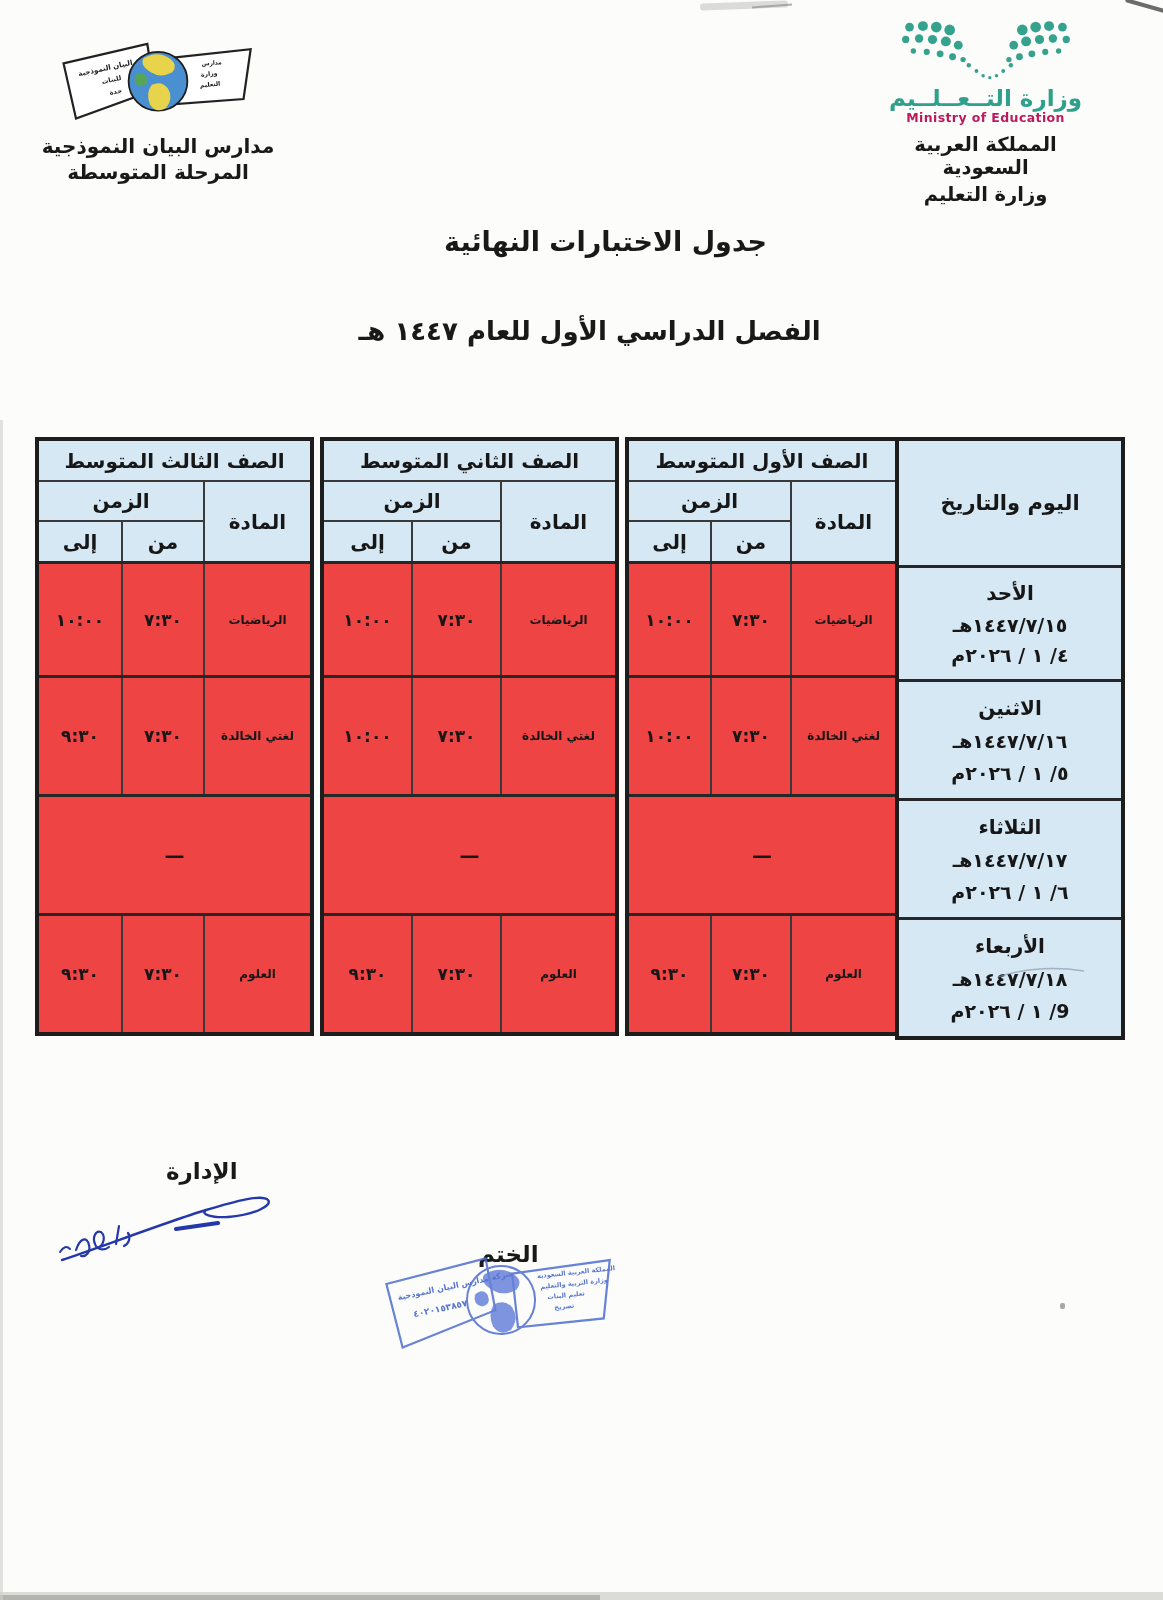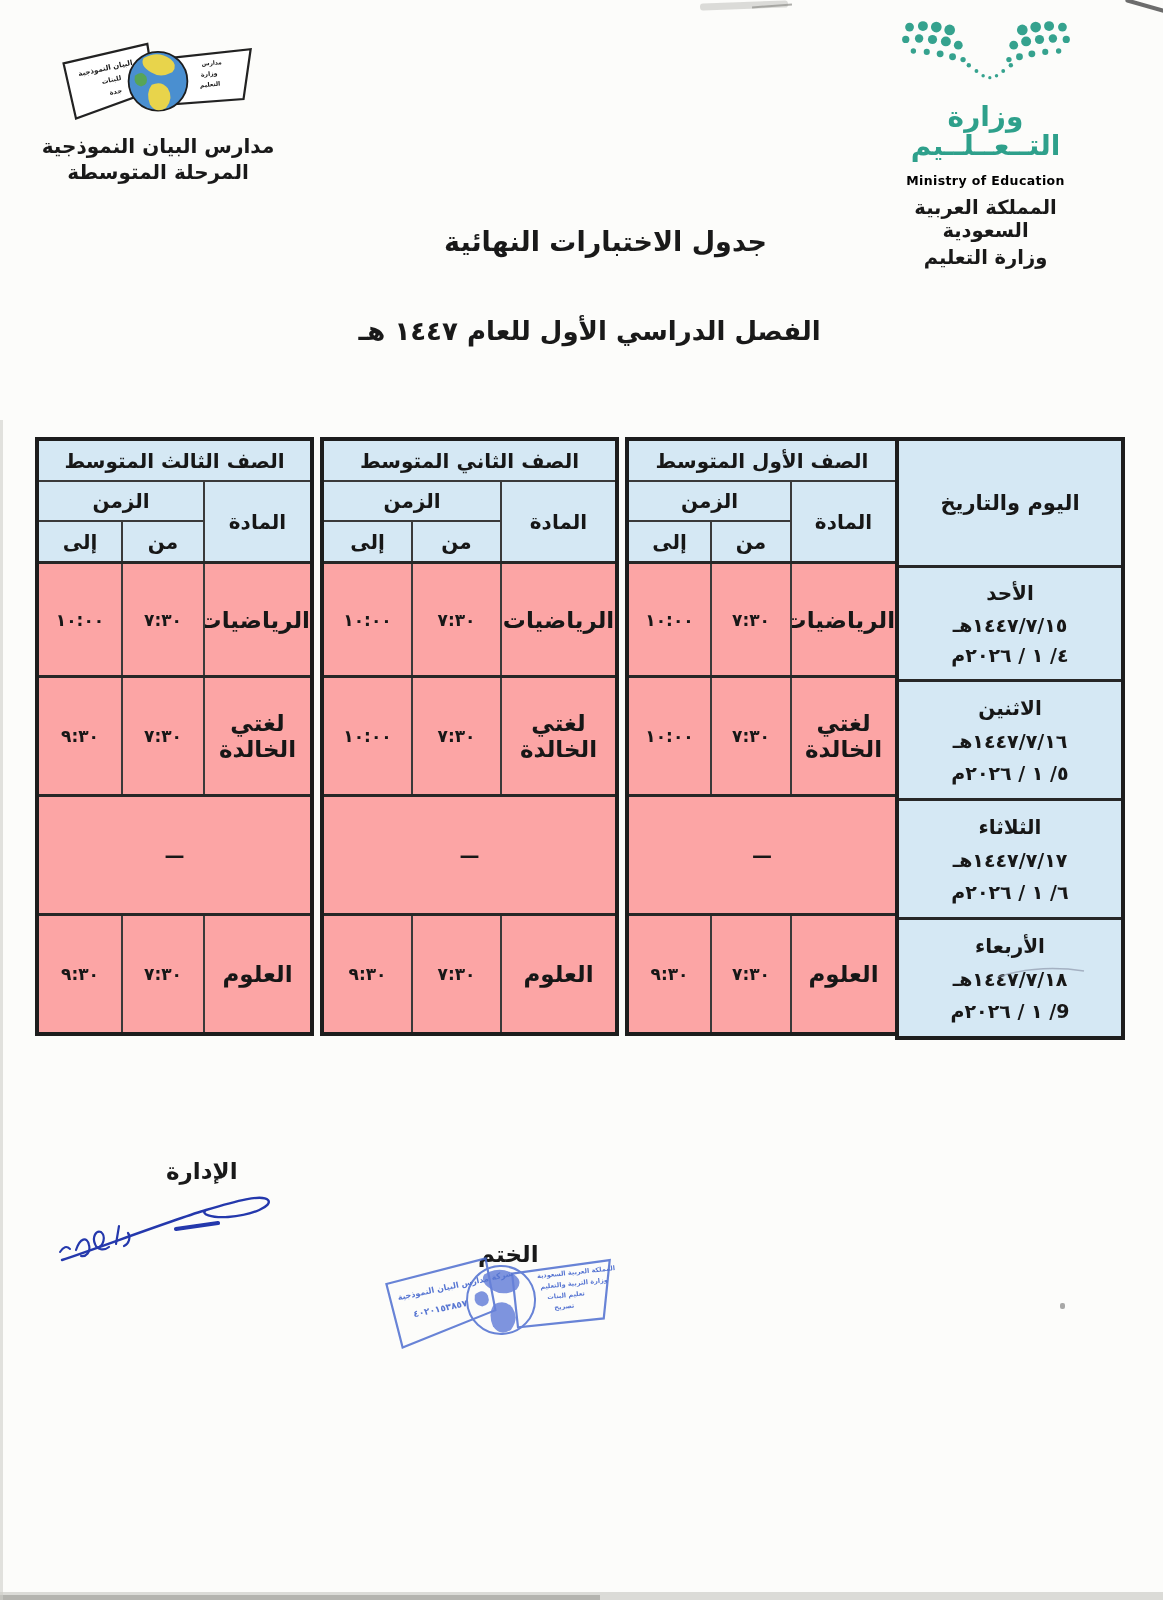--- a/index.html
+++ b/index.html
@@ -8,53 +8,53 @@
     font-family:"DejaVu Sans",sans-serif;
     background:#e9e9e6;
   }
   .page{
     position:relative;width:1163px;height:1600px;
     background:#fcfcfa;overflow:hidden;color:#191919;
   }
 
   
   .ministry-block{position:absolute;left:873px;top:18px;width:225px;text-align:center;}
-  .ministry-block .wordmark{color:#2ea08b;font-size:28px;font-weight:bold;line-height:1.05;margin-top:16px;}
-  .ministry-block .moe-en{color:#000000;font-size:12.5px;font-weight:bold;letter-spacing:.4px;margin-top:12px;}
+  .ministry-block .wordmark{color:#2ea08b;font-size:23px;font-weight:bold;line-height:1.05;margin-top:0;}
+  .ministry-block .moe-en{color:#be185d;font-size:12.5px;font-weight:bold;letter-spacing:.4px;margin-top:0;}
   .ministry-block .country{font-size:19.5px;font-weight:bold;margin-top:8px;}
   .ministry-block .ministry-ar{font-size:19.5px;font-weight:bold;margin-top:4px;}
 
   .school-block{position:absolute;left:38px;top:38px;width:240px;text-align:center;}
   .school-block .school-name{font-size:20px;font-weight:bold;margin-top:2px;}
   .school-block .school-stage{font-size:20px;font-weight:bold;margin-top:2px;}
 
   .doc-title{position:absolute;left:0;top:226px;width:100%;text-align:center;
     font-size:27px;font-weight:bold;padding-left:16px;box-sizing:border-box;margin-left:16px;}
   .doc-subtitle{position:absolute;left:0;top:316px;width:100%;text-align:center;
     font-size:26px;font-weight:bold;padding-left:16px;box-sizing:border-box;}
 
   
   table.sched{
     position:absolute;top:437px;border-collapse:collapse;table-layout:fixed;
-    border:4px solid #1d1d1d;background:#fca5a5;
+    border:4px solid #1d1d1d;background:#ef4444;
   }
   table.sched td{
     border:2px solid #3a3a3a;text-align:center;vertical-align:middle;
     font-weight:bold;color:#171717;padding:0;overflow:hidden;
   }
   td.hdr{background:#d5e8f4;}
   tr.gt td{height:39px;font-size:20px;}
   tr.zh td{height:38px;font-size:20px;}
   tr.fi td{height:39px;font-size:20px;}
   tr.dr td{border-top:3px solid #272727;}
   tr.dr1 td{height:111px;}
   tr.dr2 td{height:116px;}
   tr.dr3 td{height:116px;}
   tr.dr4 td{height:116px;}
-  .subject{font-size:23px;}
+  .subject{font-size:12px;}
   .time{font-size:17px;letter-spacing:1px;}
   .dash-cell{font-size:20px;color:#2a2a2a;}
 
   td.day-head{background:#d5e8f4;height:124px;font-size:21px;}
   td.day-cell{background:#d5e8f4;}
   .day-inner{height:100%;display:flex;flex-direction:column;justify-content:space-evenly;align-items:center;padding:4px 0;box-sizing:border-box;border-radius:22px;}
   .day-name{font-size:20px;font-weight:bold;}
   .day-date{font-size:19px;font-weight:bold;}
 
   

